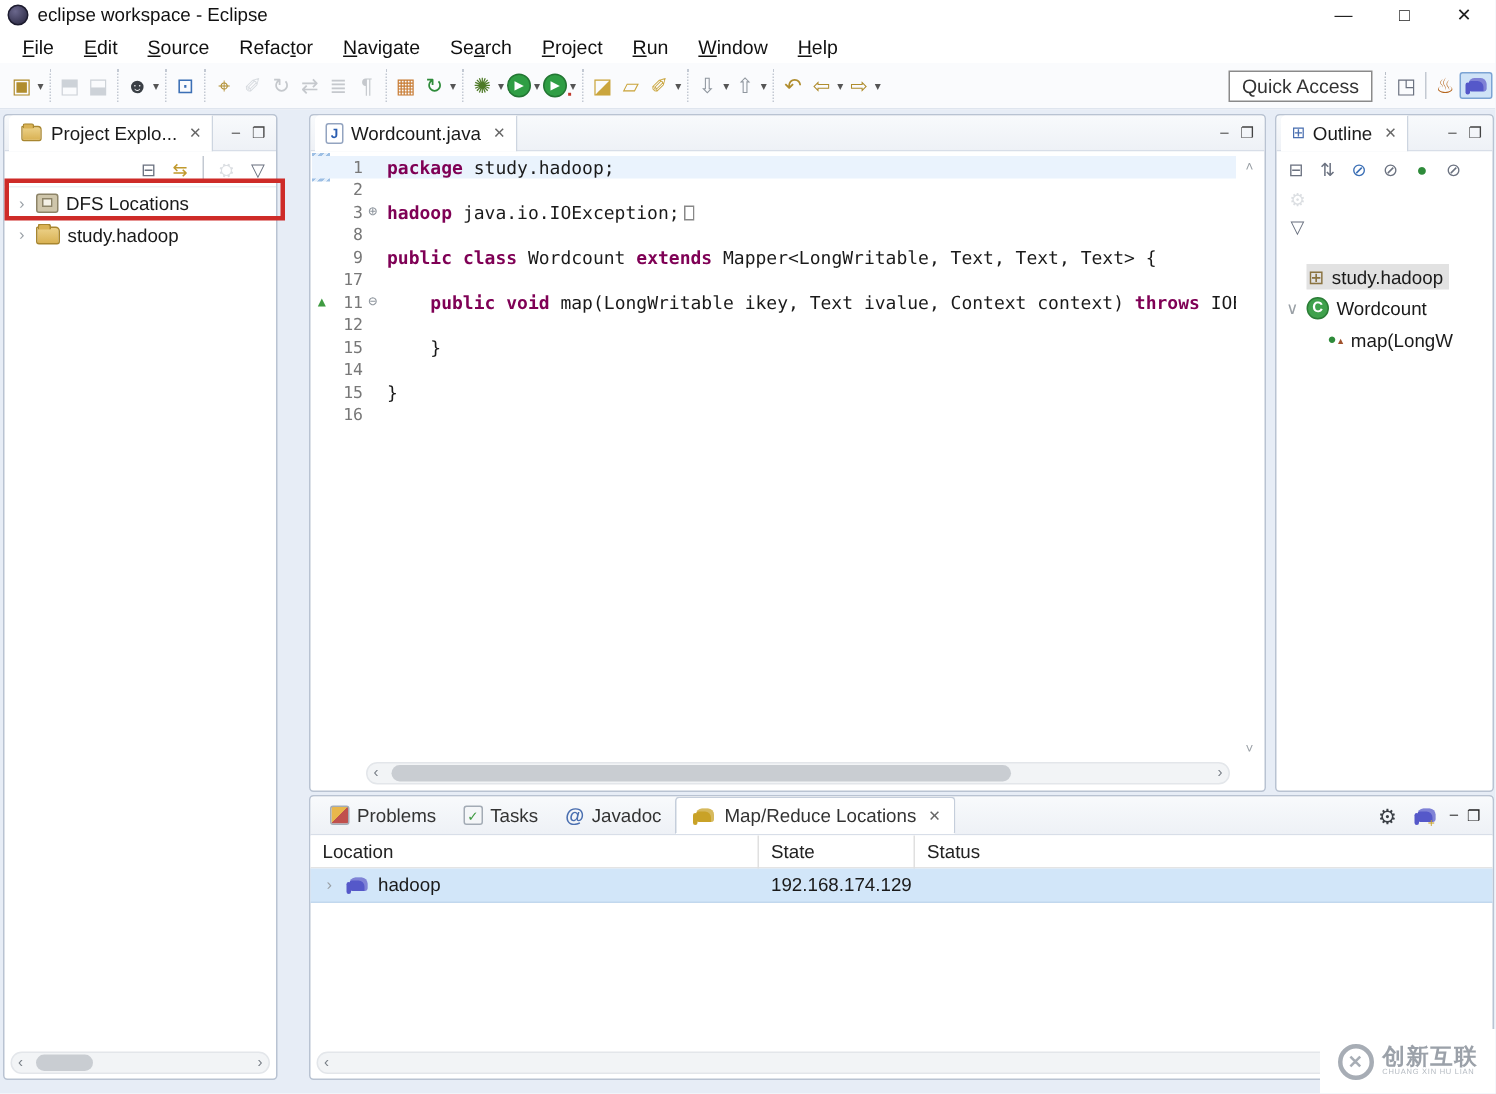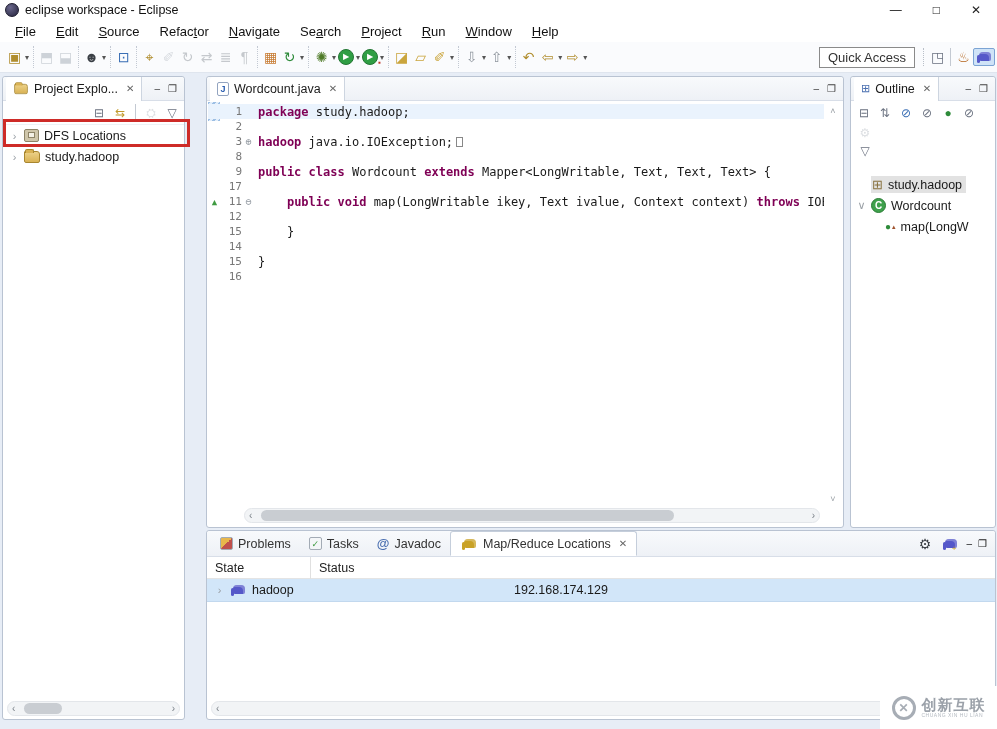--- a/index.html
+++ b/index.html
@@ -430,20 +430,21 @@
         <span class="tb-btn">
           <span class="elephant-icon"></span>
           <span class="tb-badge" style="color: rgb(201, 162, 39);">+</span>
         </span>
         <span style="font-size: 10px;">–</span>
         <span style="font-size: 10px;">❐</span>
       </div>
   </div>
   <div class="bp-table">
     <div class="thead">
+        <div class="th col0">Location</div>
         <div class="th col2">State</div>
         <div class="th col3">Status</div>
       </div>
     <div>
         <div class="trow">
           <div class="td col0">
             <span class="chev">›</span>
             <span class="elephant-icon"></span>
             <span>hadoop</span>
           </div>

